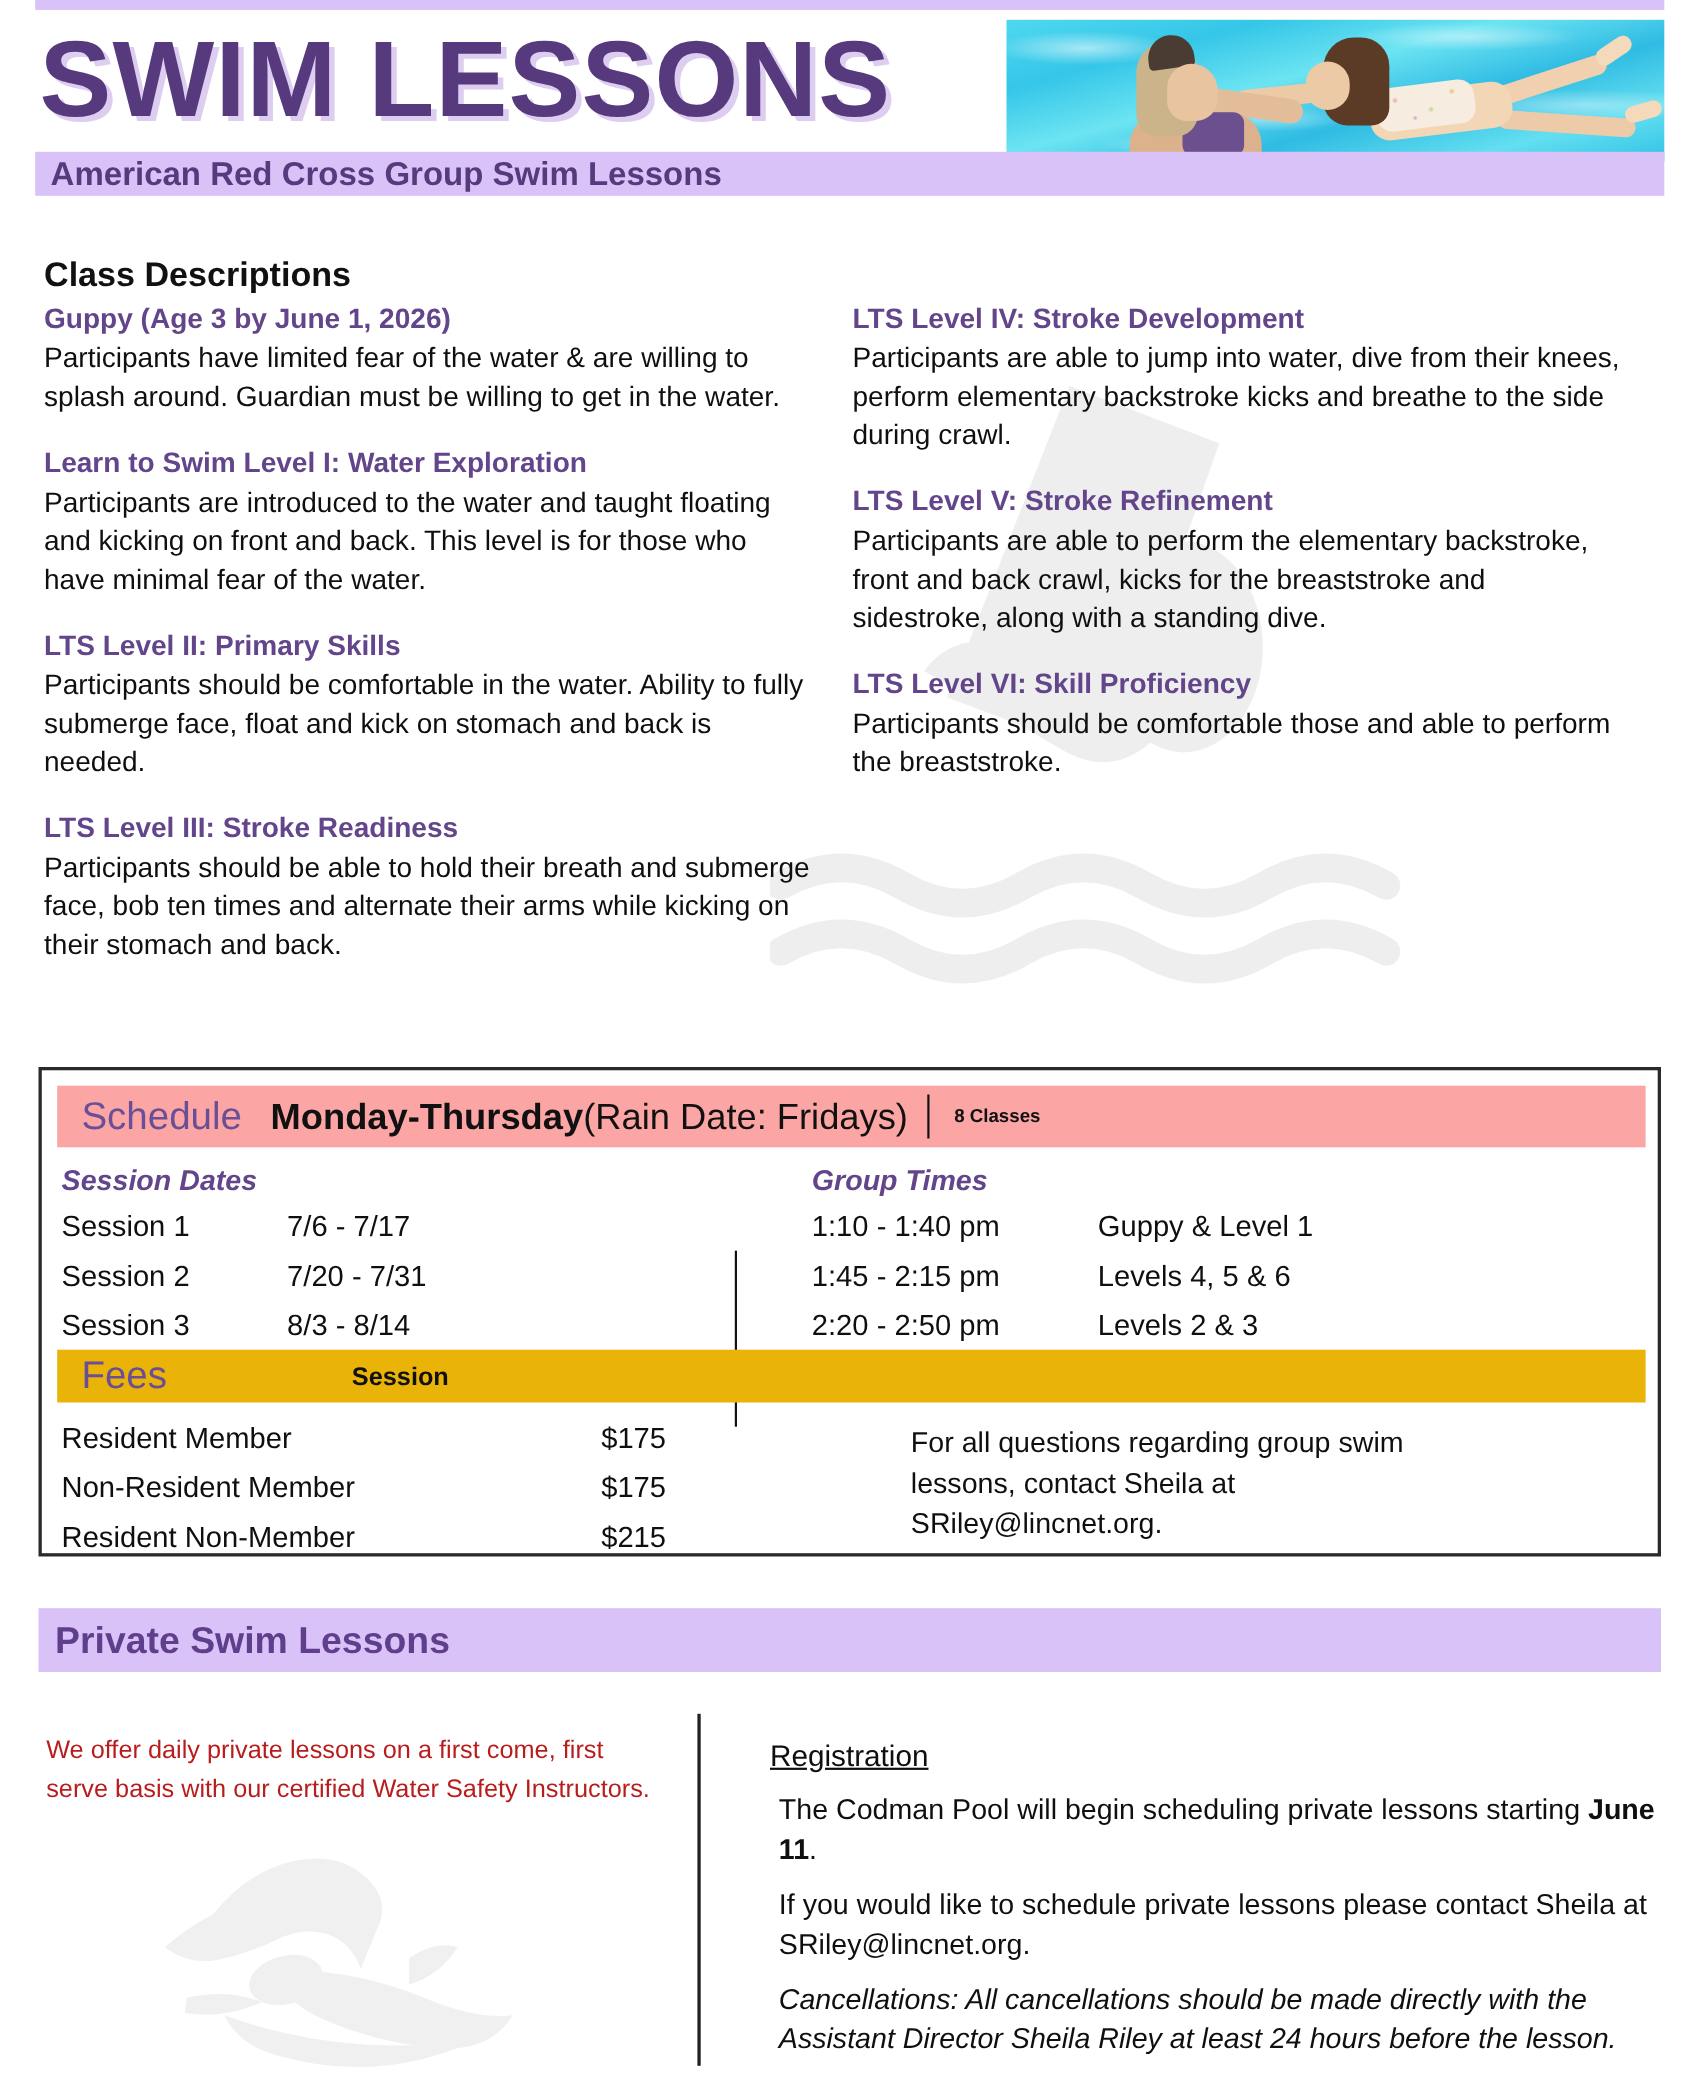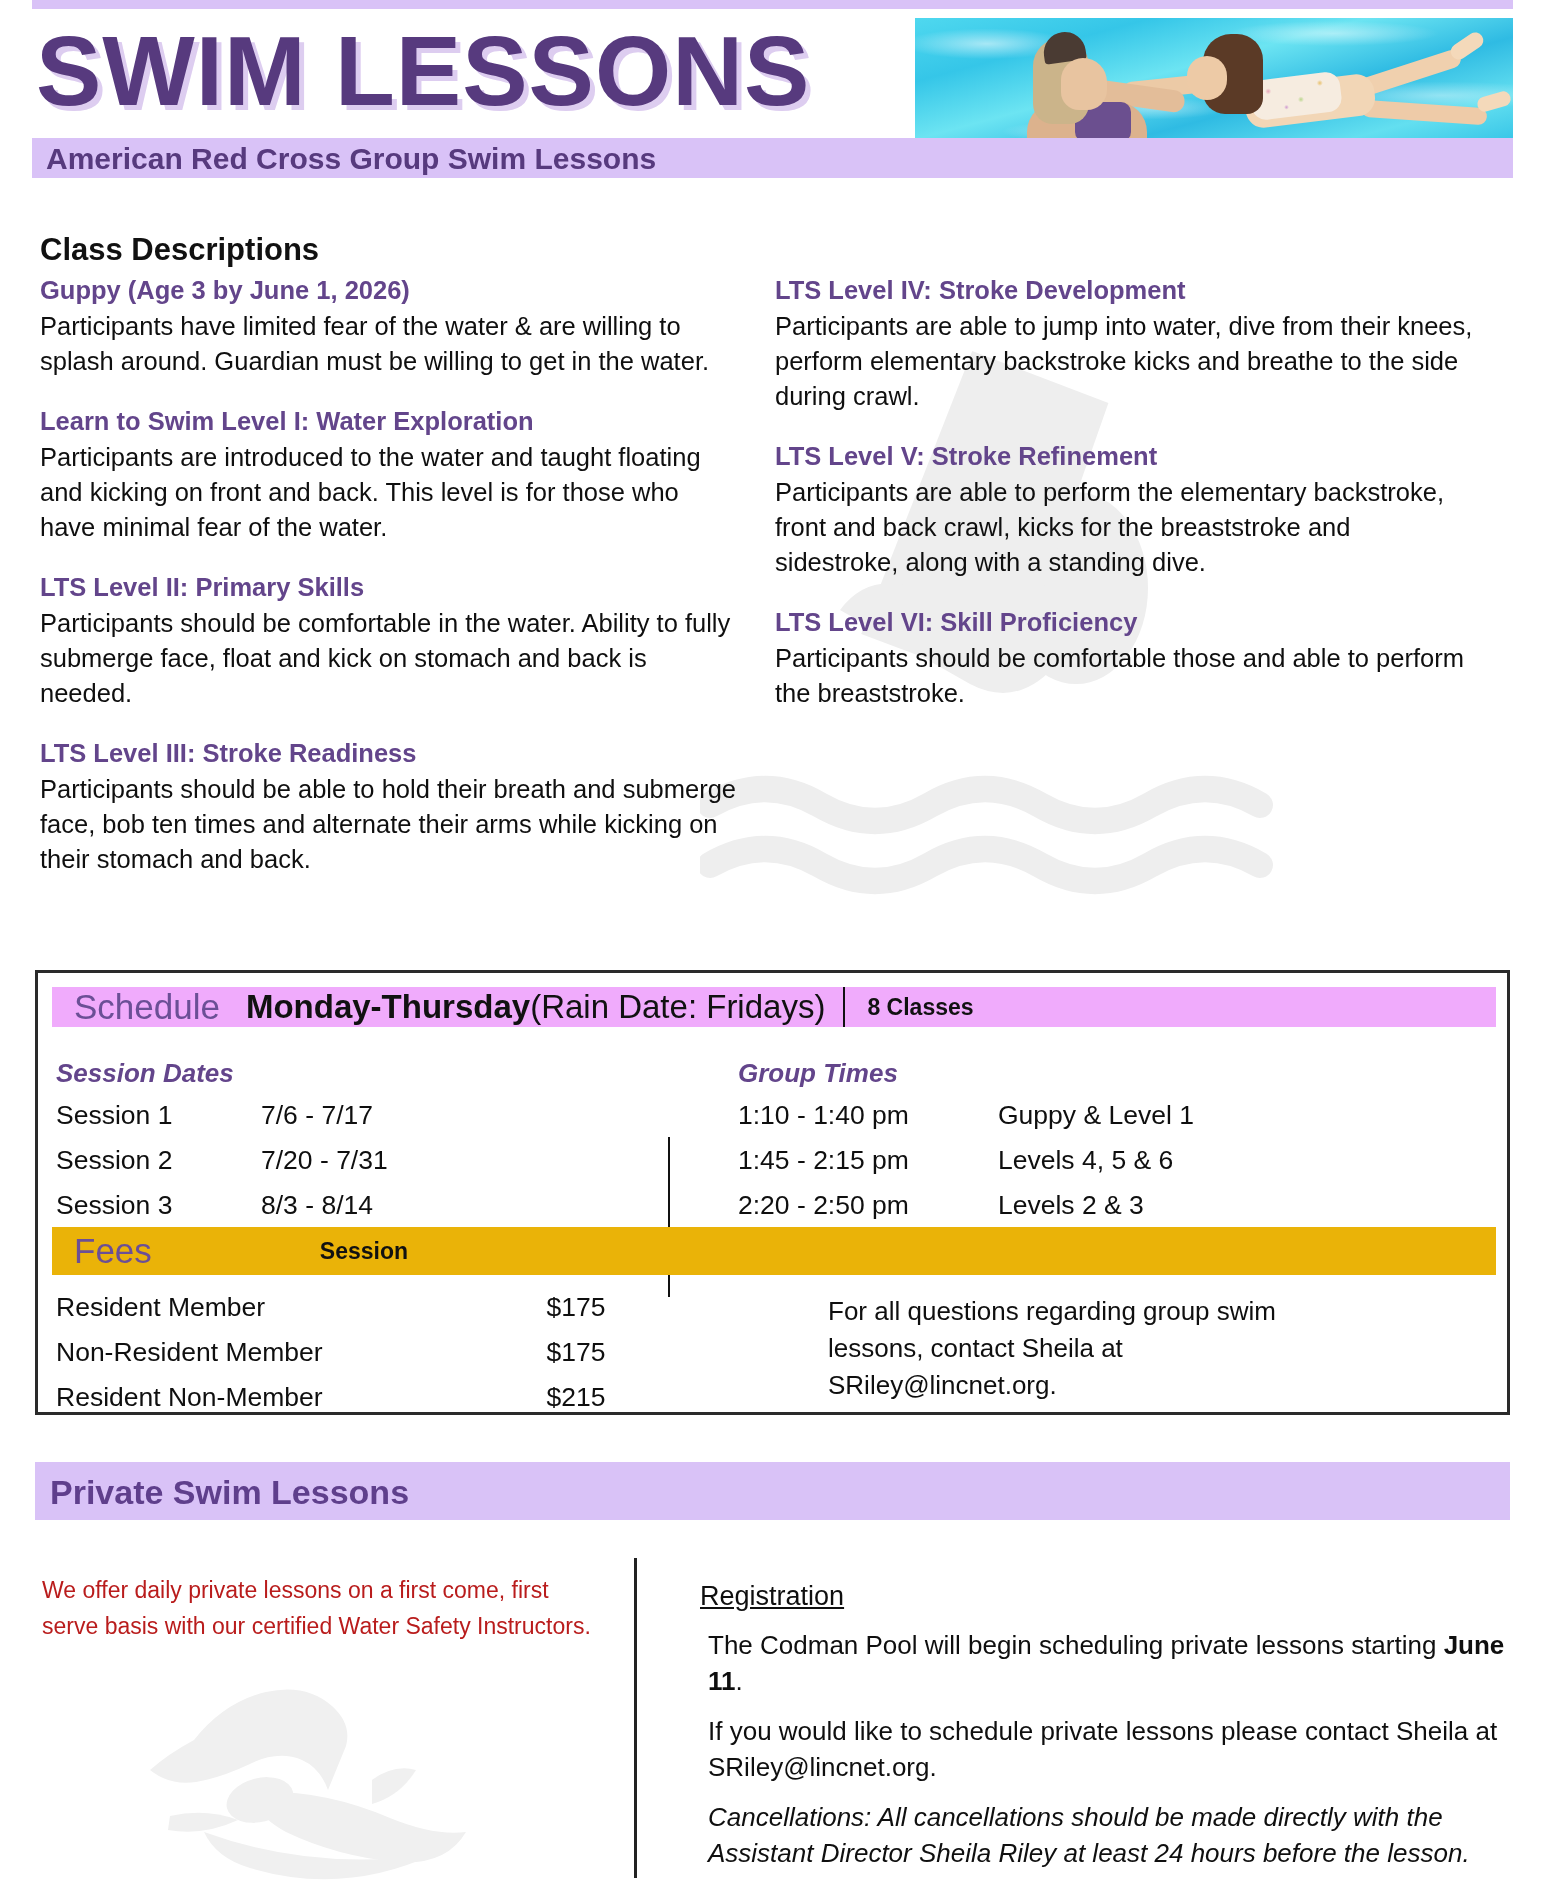--- a/index.html
+++ b/index.html
@@ -99,33 +99,33 @@
   .cls p {
     font-size: 25.5px; font-weight: 400; color: #0f0f0f; line-height: 35px;
   }
 
   
   .sched-box {
     position: absolute; left: 35px; top: 970px; width: 1475px; height: 445px;
     border: 3px solid #2a2a2a; background: transparent;
   }
   .sched-head {
-    position: absolute; left: 14px; top: 14px; width: 1444px; height: 40px;
-    background: #f0abfc;
+    position: absolute; left: 14px; top: 14px; width: 1444px; height: 56px;
+    background: #fca5a5;
     display: flex; align-items: center;
   }
   .sched-head .sh-title {
     font-size: 35px; font-weight: 400; color: #6b4f96; margin-left: 22px;
   }
   .sched-head .sh-days {
     font-size: 33px; font-weight: 700; color: #111; margin-left: 26px; white-space: nowrap;
   }
   .sched-head .sh-days .thin { font-weight: 400; }
   .sched-head .sh-divider { width: 2px; height: 40px; background: #111; margin-left: 18px; }
-  .sched-head .sh-classes { font-size: 23px; font-weight: 700; color: #111; margin-left: 22px; }
+  .sched-head .sh-classes { font-size: 17px; font-weight: 700; color: #111; margin-left: 22px; }
 
   .sched-body { position: absolute; left: 0; top: 80px; width: 1475px; height: 165px; }
   .sb-col { position: absolute; top: 0; }
   .sb-left { left: 18px; width: 600px; }
   .sb-right { left: 700px; width: 700px; }
   .sb-rule { position: absolute; left: 630px; top: 84px; width: 2px; height: 160px; background: #111; }
   .sb-head { font-size: 26px; font-style: italic; font-weight: 700; color: #63458b; line-height: 40px; }
   .sb-row { display: flex; font-size: 26.5px; line-height: 45px; color: #0f0f0f; }
   .sb-row .c1 { width: 205px; }
   .sb-row .c2 { width: 260px; }

